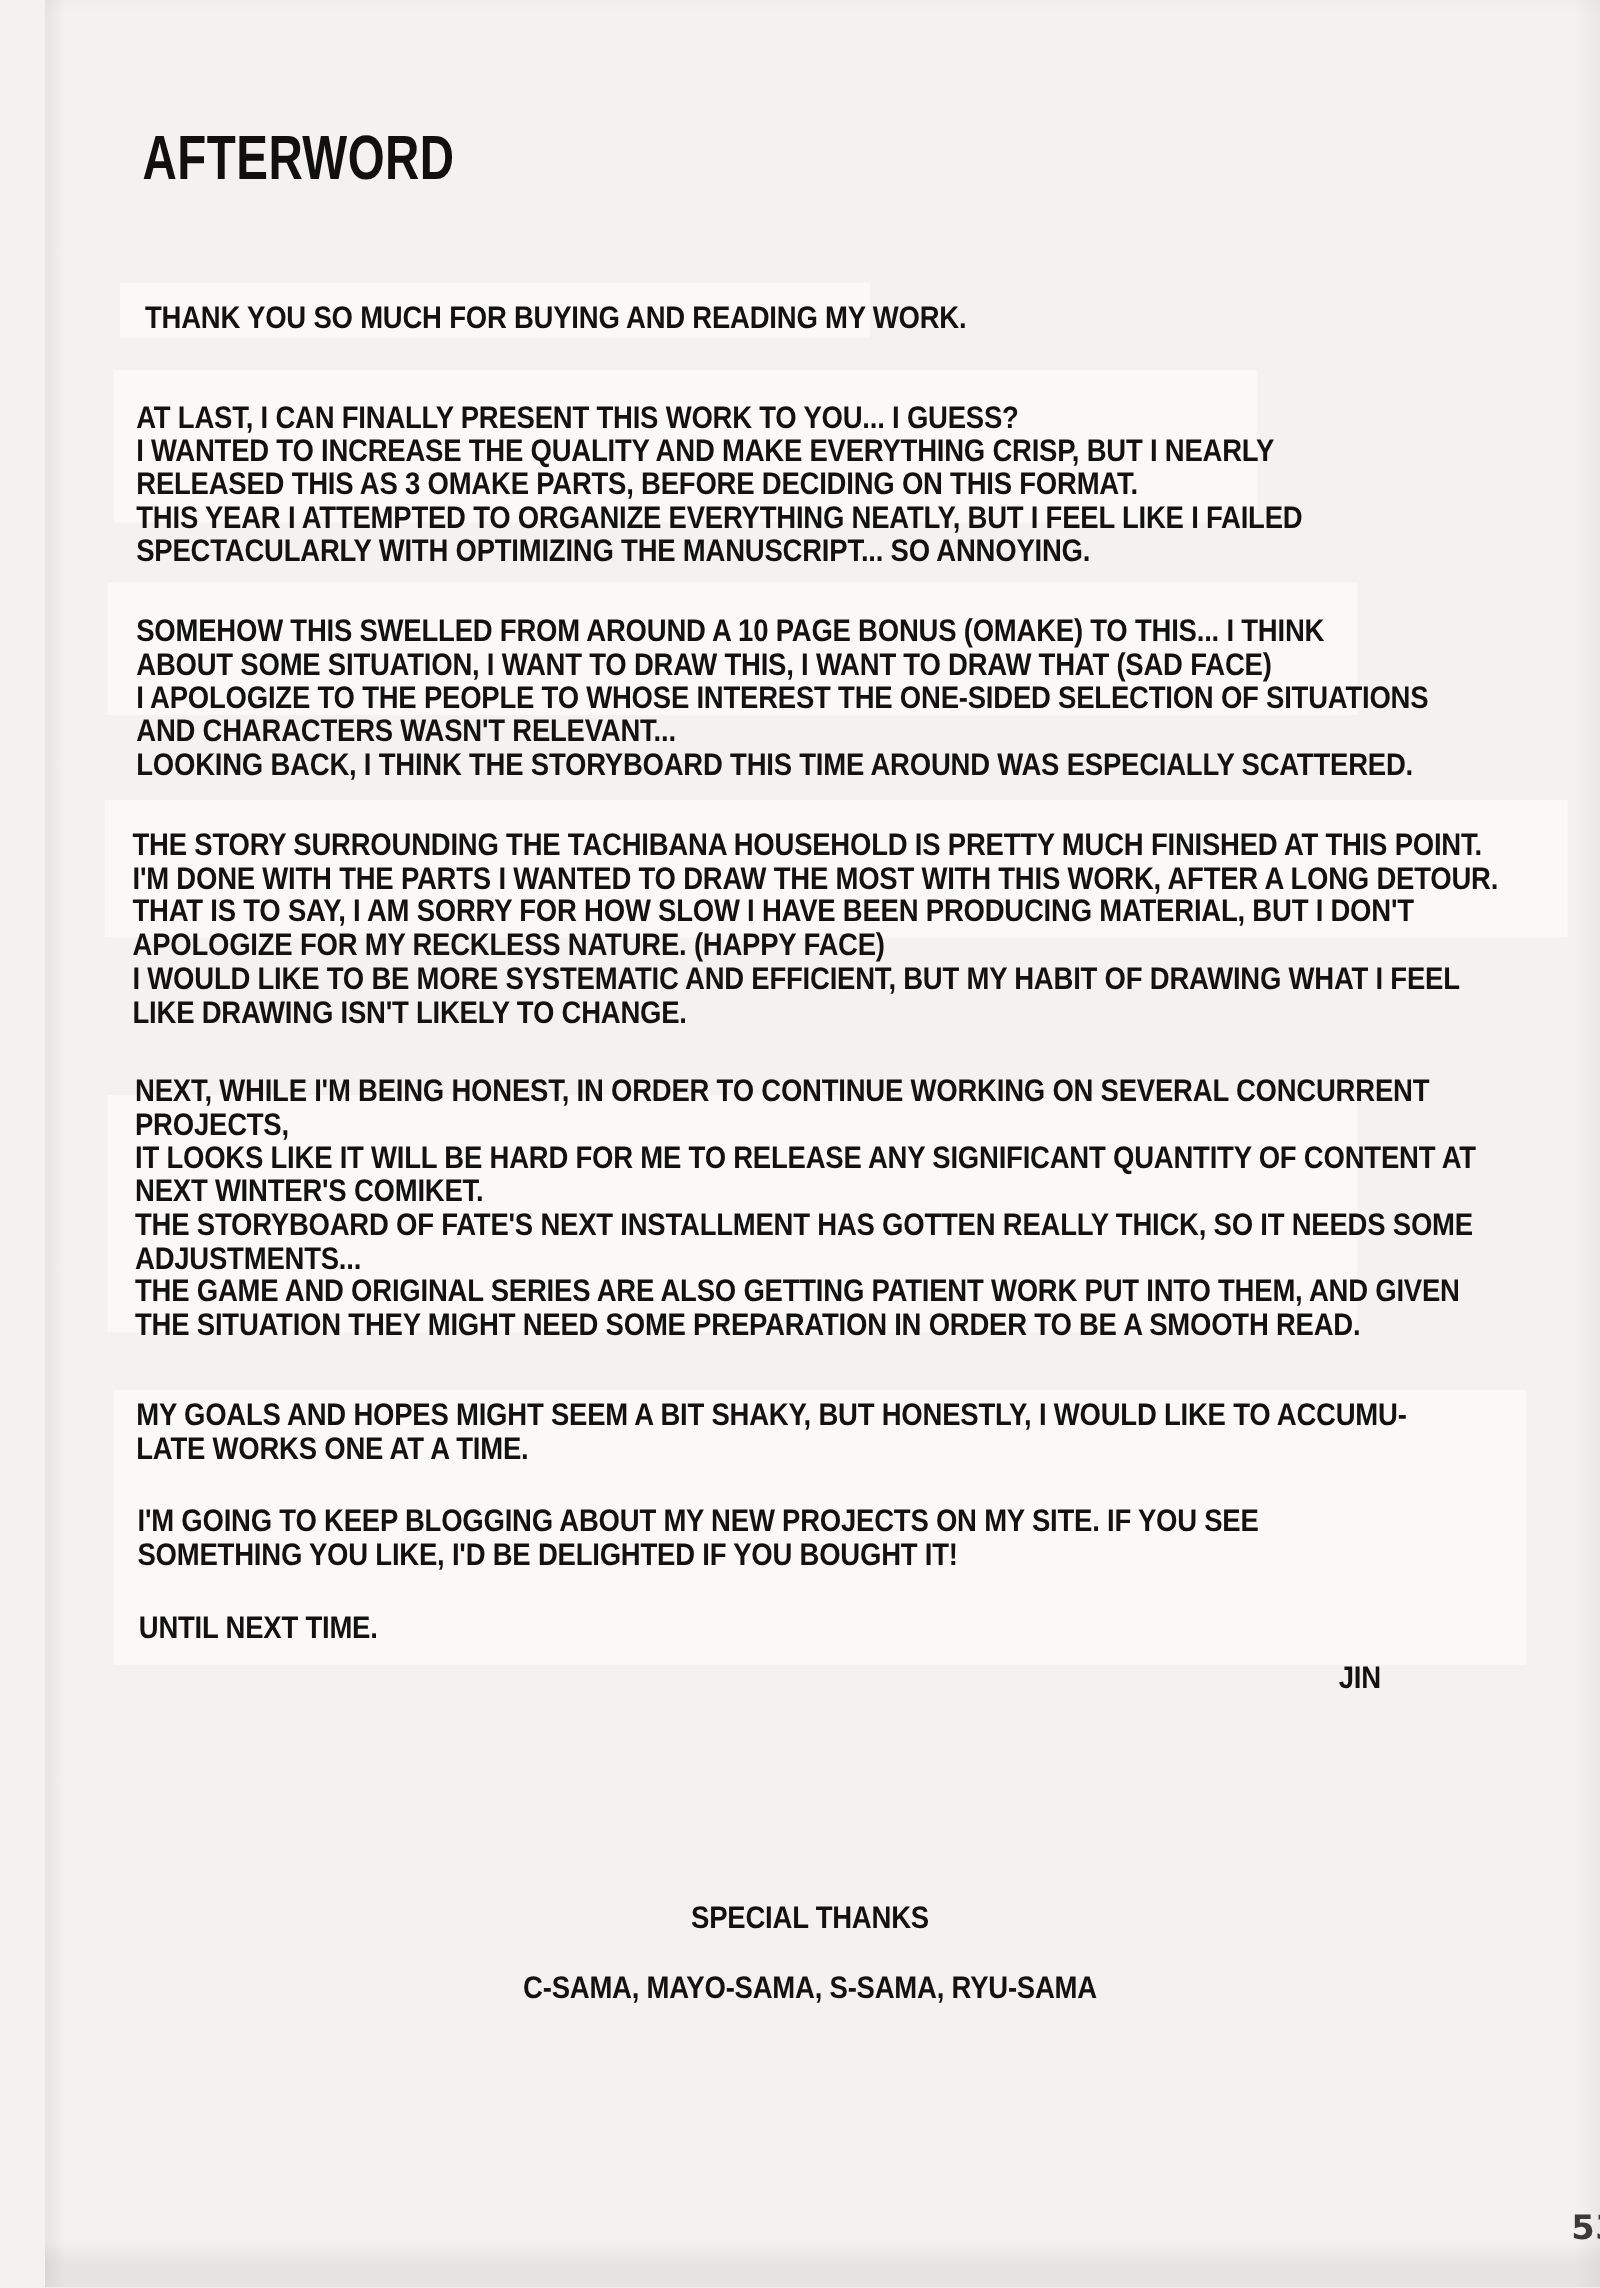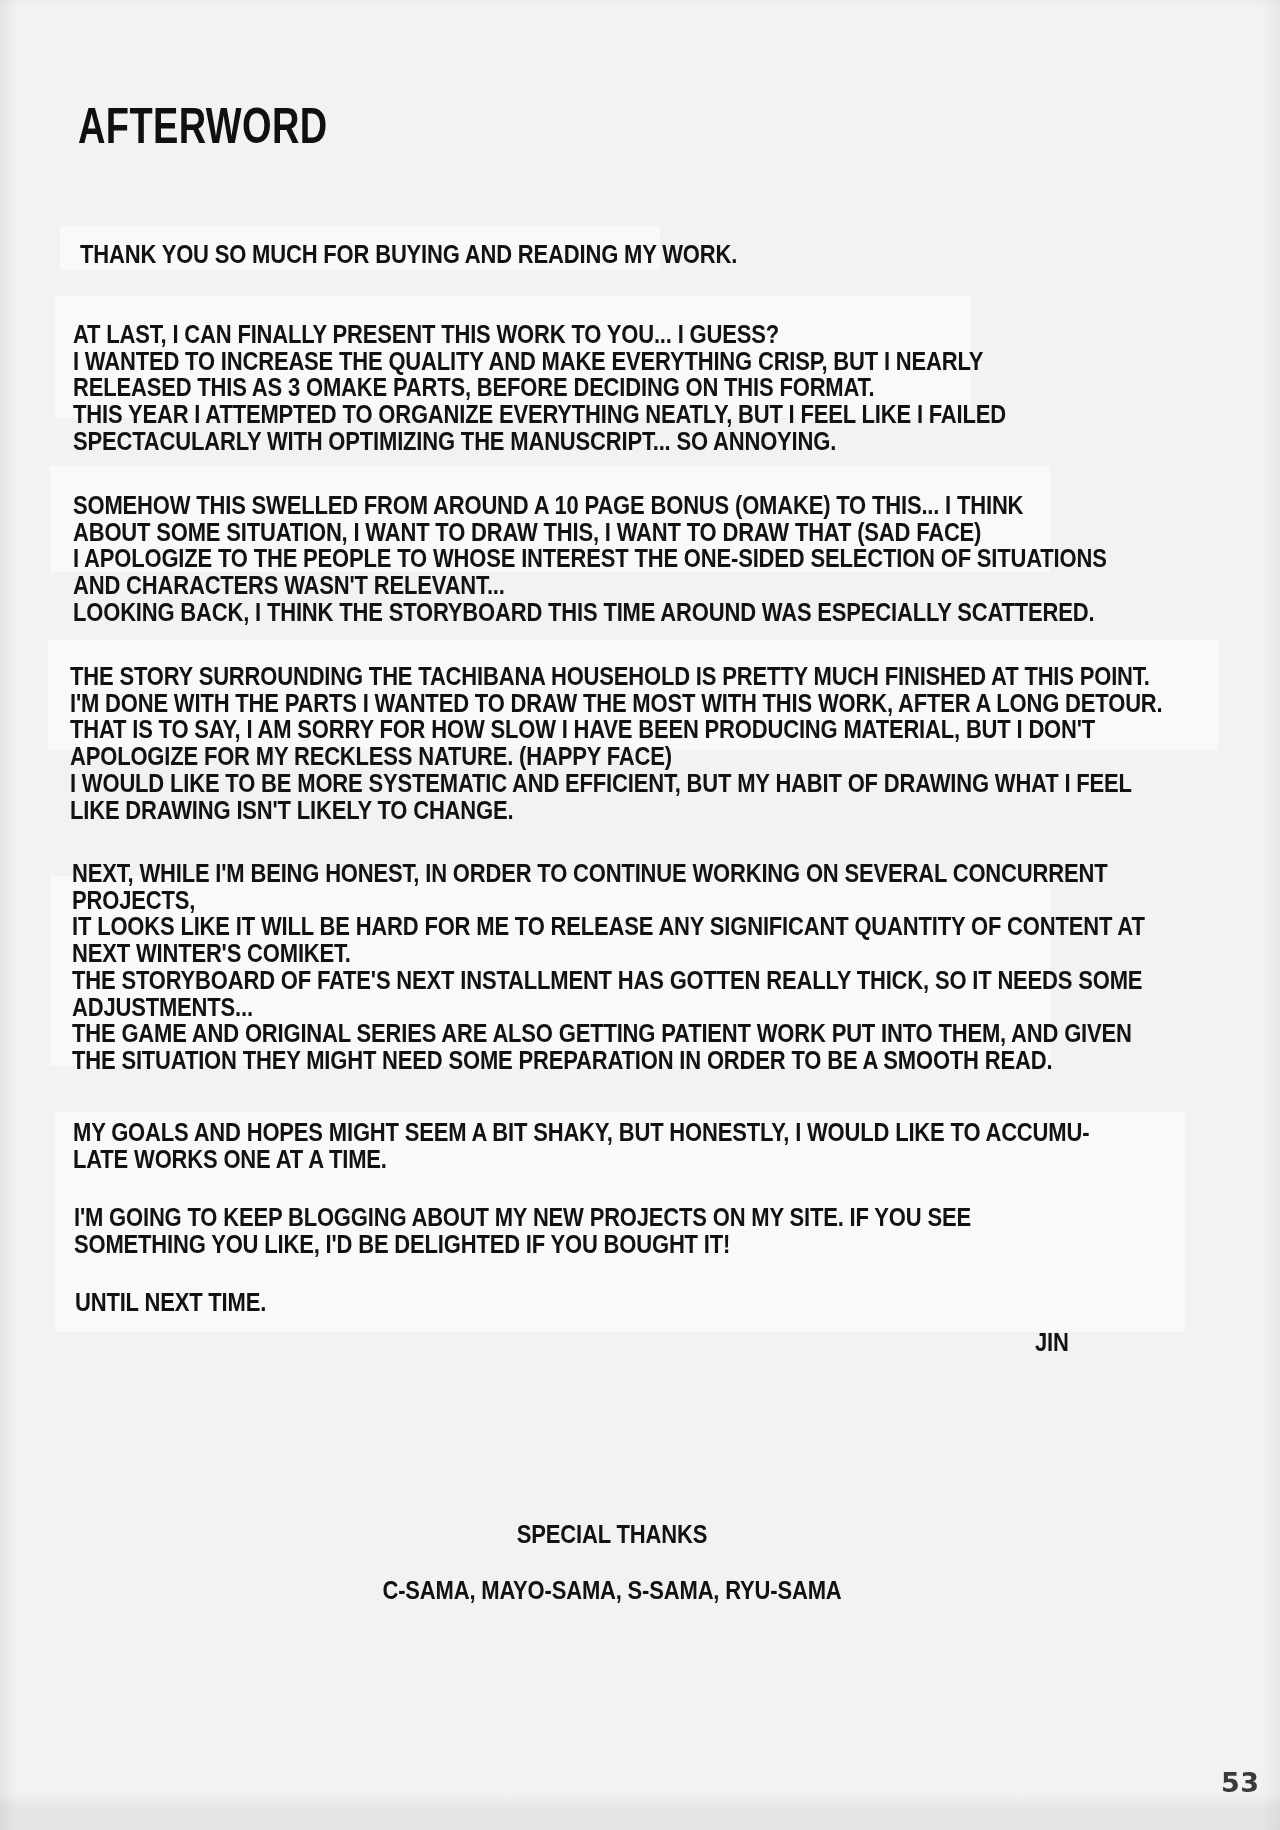--- a/index.html
+++ b/index.html
@@ -11,20 +11,21 @@
     position:relative;
   }
   .page{
     position:absolute;inset:0;
     background:
       linear-gradient(90deg, rgba(0,0,0,0.06), rgba(0,0,0,0) 16px),
       linear-gradient(270deg, rgba(0,0,0,0.045), rgba(0,0,0,0) 20px),
       linear-gradient(0deg, rgba(0,0,0,0.055) 20px, rgba(0,0,0,0) 38px),
       linear-gradient(180deg, rgba(0,0,0,0.02), rgba(0,0,0,0) 10px),
       #f3f2f0;
+    margin-left: 36px;
   }
   .hl{position:absolute;background:rgba(255,255,255,0.55);}
   .comic{
     color:#121212;
     font-weight:bold;
     white-space:nowrap;
     letter-spacing:-0.2px;
     transform:scaleX(0.88);
     transform-origin:top left;
   }

